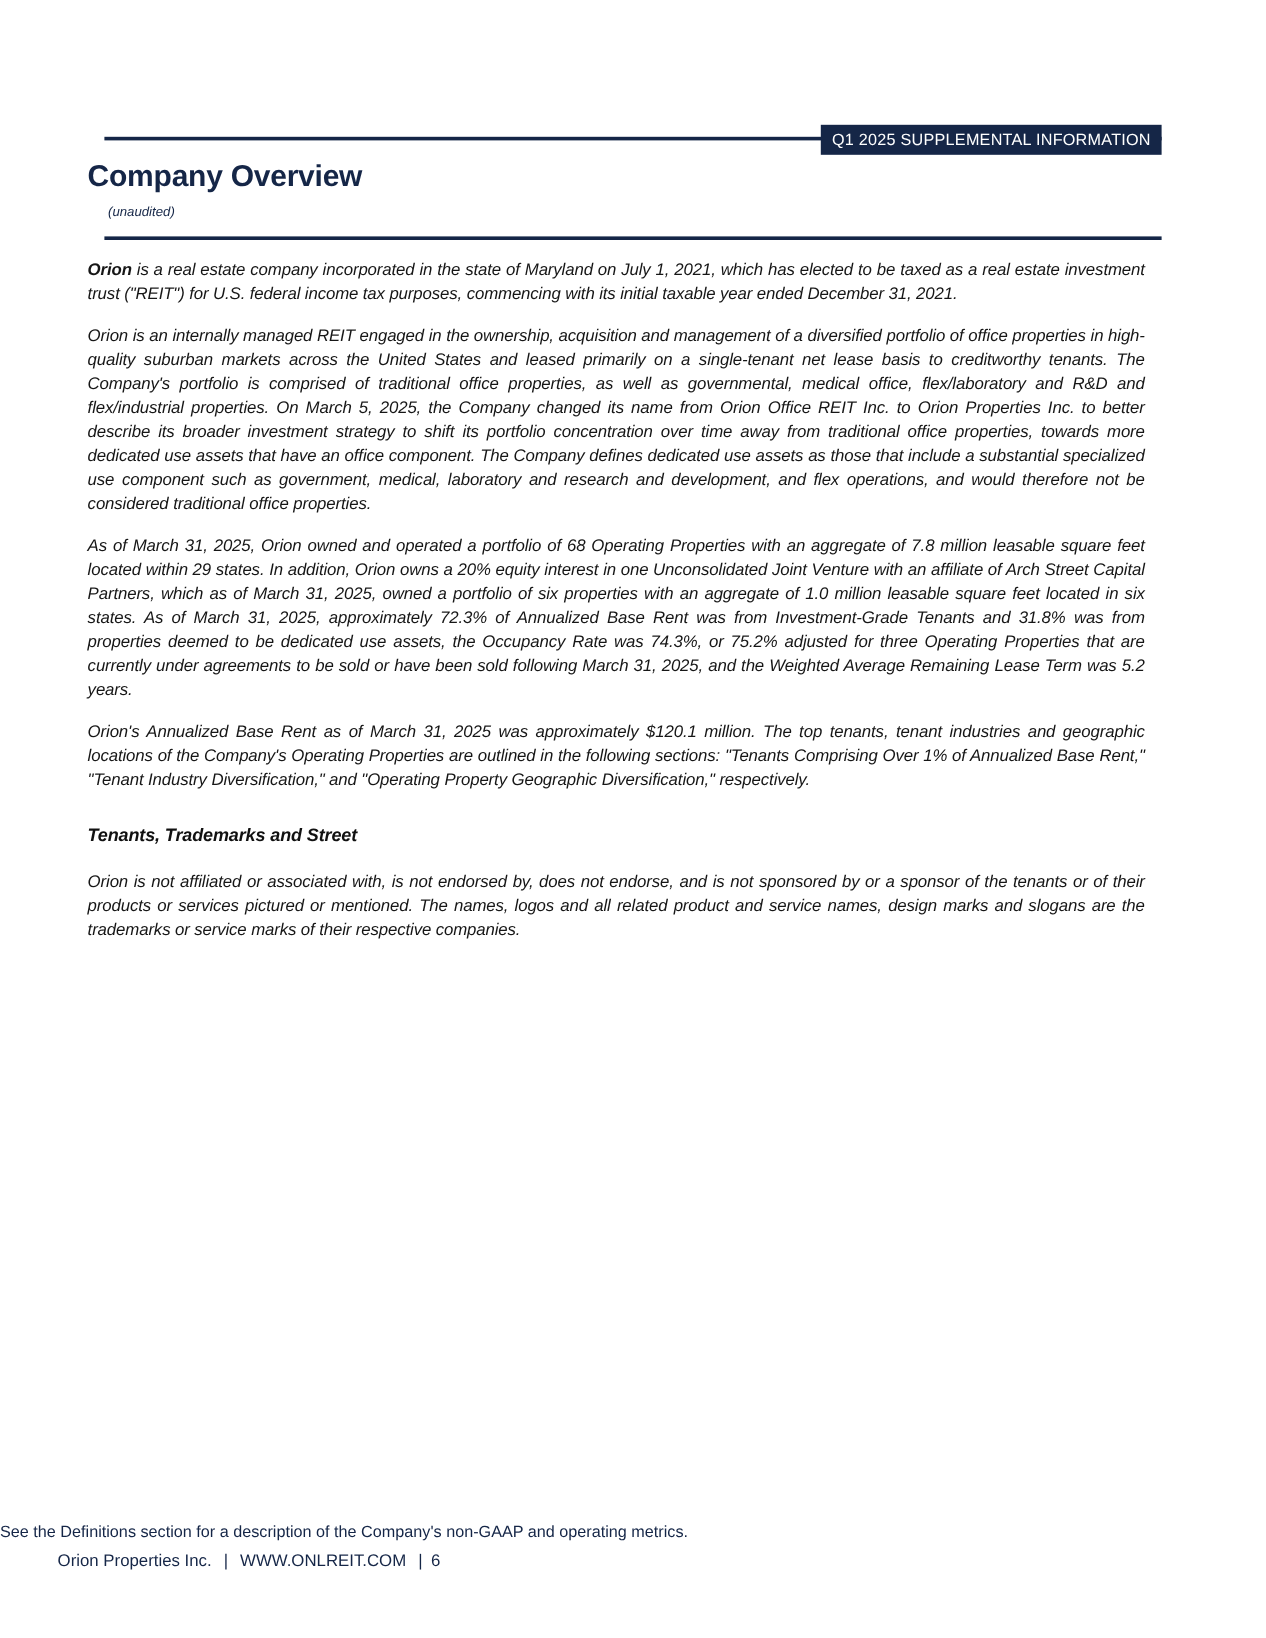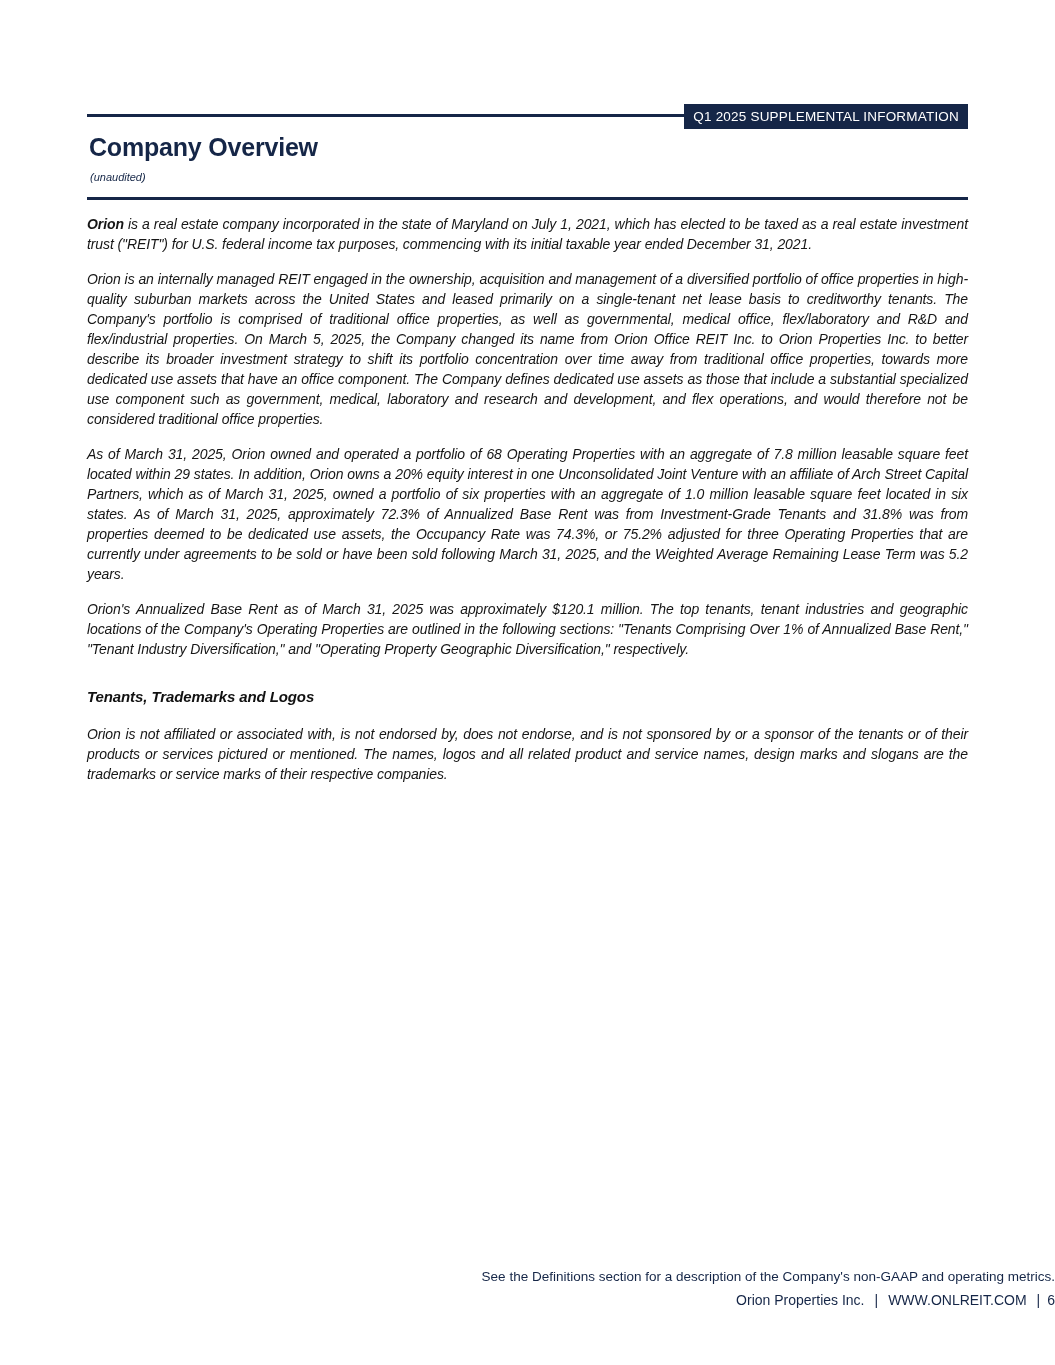--- a/index.html
+++ b/index.html
@@ -36,21 +36,21 @@
     line-height: 25px;
     background: var(--navy);
     color: #ffffff;
     font-size: 13.5px;
     padding: 0 9px;
     letter-spacing: 0.2px;
     white-space: nowrap;
   }
   .title {
     position: absolute;
-    left: 89px;
+    left: 73px;
     top: 133px;
     margin: 0;
     font-size: 25px;
     font-weight: 700;
     color: var(--navy);
     letter-spacing: -0.2px;
   }
   .subtitle {
     position: absolute;
     left: 90px;
@@ -63,21 +63,21 @@
     position: absolute;
     left: 87px;
     width: 881px;
     top: 197px;
     height: 3px;
     background: var(--navy);
   }
   
   .doc-body {
     position: absolute;
-    left: 87px;
+    left: 73px;
     width: 881px;
     top: 214px;
     color: var(--body-text);
     font-size: 14px;
     line-height: 20px;
     font-style: italic;
     text-align: justify;
     letter-spacing: -0.1px;
   }
   .para {
@@ -94,21 +94,21 @@
     color: #111111;
     text-align: left;
     letter-spacing: -0.1px;
   }
   
   .footer {
     position: absolute;
     left: 0;
     width: 100%;
     top: 1269px;
-    text-align: right;
+    text-align: left;
     color: var(--navy);
   }
   .footer-note {
     font-size: 13.5px;
     margin-bottom: 8px;
   }
   .footer-meta {
     font-size: 14px;
     padding-left: 48px;
   }
@@ -136,21 +136,21 @@
 
   <main class="doc-body">
     <p class="para"><strong class="lead">Orion</strong><span> is a real estate company incorporated in the state of Maryland on July 1, 2021, which has elected to be taxed as a real estate investment trust ("REIT") for U.S. federal income tax purposes, commencing with its initial taxable year ended December 31, 2021.</span></p>
 
     <p class="para">Orion is an internally managed REIT engaged in the ownership, acquisition and management of a diversified portfolio of office properties in high-quality suburban markets across the United States and leased primarily on a single-tenant net lease basis to creditworthy tenants. The Company's portfolio is comprised of traditional office properties, as well as governmental, medical office, flex/laboratory and R&amp;D and flex/industrial properties. On March 5, 2025, the Company changed its name from Orion Office REIT Inc. to Orion Properties Inc. to better describe its broader investment strategy to shift its portfolio concentration over time away from traditional office properties, towards more dedicated use assets that have an office component. The Company defines dedicated use assets as those that include a substantial specialized use component such as government, medical, laboratory and research and development, and flex operations, and would therefore not be considered traditional office properties.</p>
 
     <p class="para">As of March 31, 2025, Orion owned and operated a portfolio of 68 Operating Properties with an aggregate of 7.8 million leasable square feet located within 29 states. In addition, Orion owns a 20% equity interest in one Unconsolidated Joint Venture with an affiliate of Arch Street Capital Partners, which as of March 31, 2025, owned a portfolio of six properties with an aggregate of 1.0 million leasable square feet located in six states. As of March 31, 2025, approximately 72.3% of Annualized Base Rent was from Investment-Grade Tenants and 31.8% was from properties deemed to be dedicated use assets, the Occupancy Rate was 74.3%, or 75.2% adjusted for three Operating Properties that are currently under agreements to be sold or have been sold following March 31, 2025, and the Weighted Average Remaining Lease Term was 5.2 years.</p>
 
     <p class="para">Orion's Annualized Base Rent as of March 31, 2025 was approximately $120.1 million. The top tenants, tenant industries and geographic locations of the Company's Operating Properties are outlined in the following sections: "Tenants Comprising Over 1% of Annualized Base Rent," "Tenant Industry Diversification," and "Operating Property Geographic Diversification," respectively.</p>
 
-    <h2 class="section-heading">Tenants, Trademarks and Logos</h2>
+    <h2 class="section-heading">Tenants, Trademarks and Street</h2>
 
     <p class="para">Orion is not affiliated or associated with, is not endorsed by, does not endorse, and is not sponsored by or a sponsor of the tenants or of their products or services pictured or mentioned. The names, logos and all related product and service names, design marks and slogans are the trademarks or service marks of their respective companies.</p>
   </main>
 
   <footer class="footer">
     <div class="footer-note">See the Definitions section for a description of the Company's non-GAAP and operating metrics.</div>
     <div class="footer-meta">
       <span>Orion Properties Inc.</span><span class="sep">|</span><span>WWW.ONLREIT.COM</span><span class="sep sep-last">|</span><span>6</span>
     </div>
   </footer>

